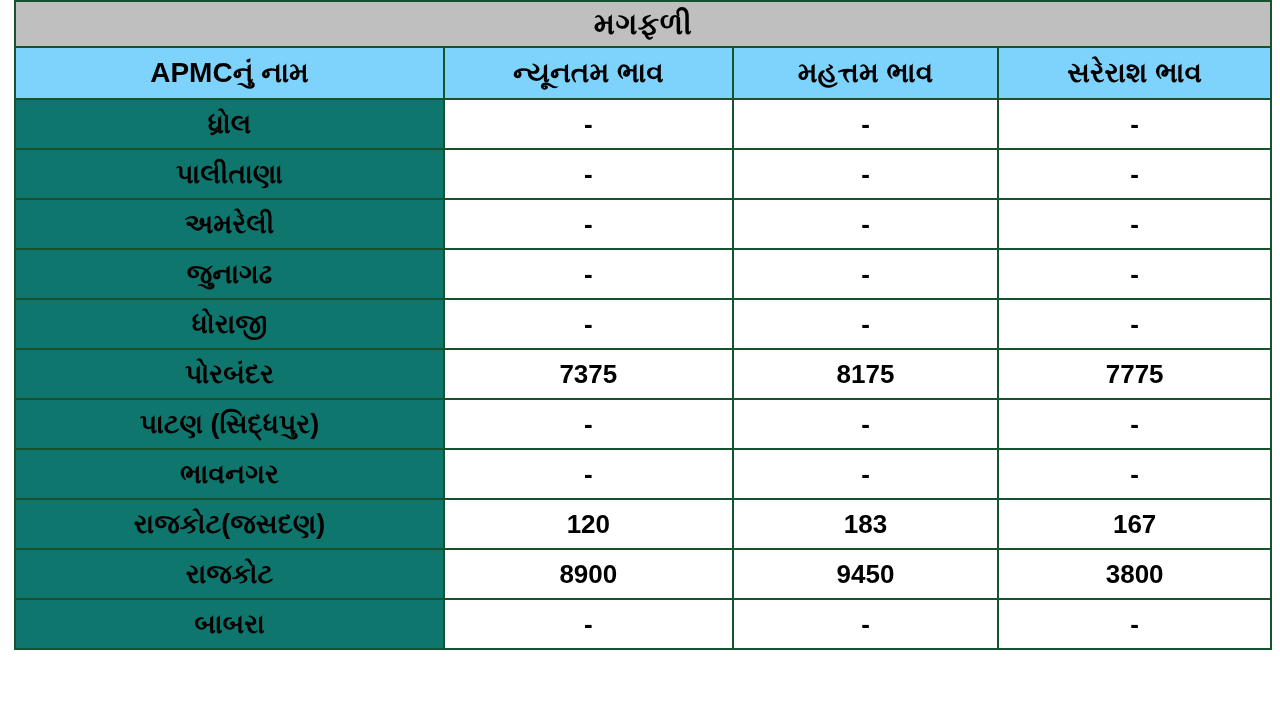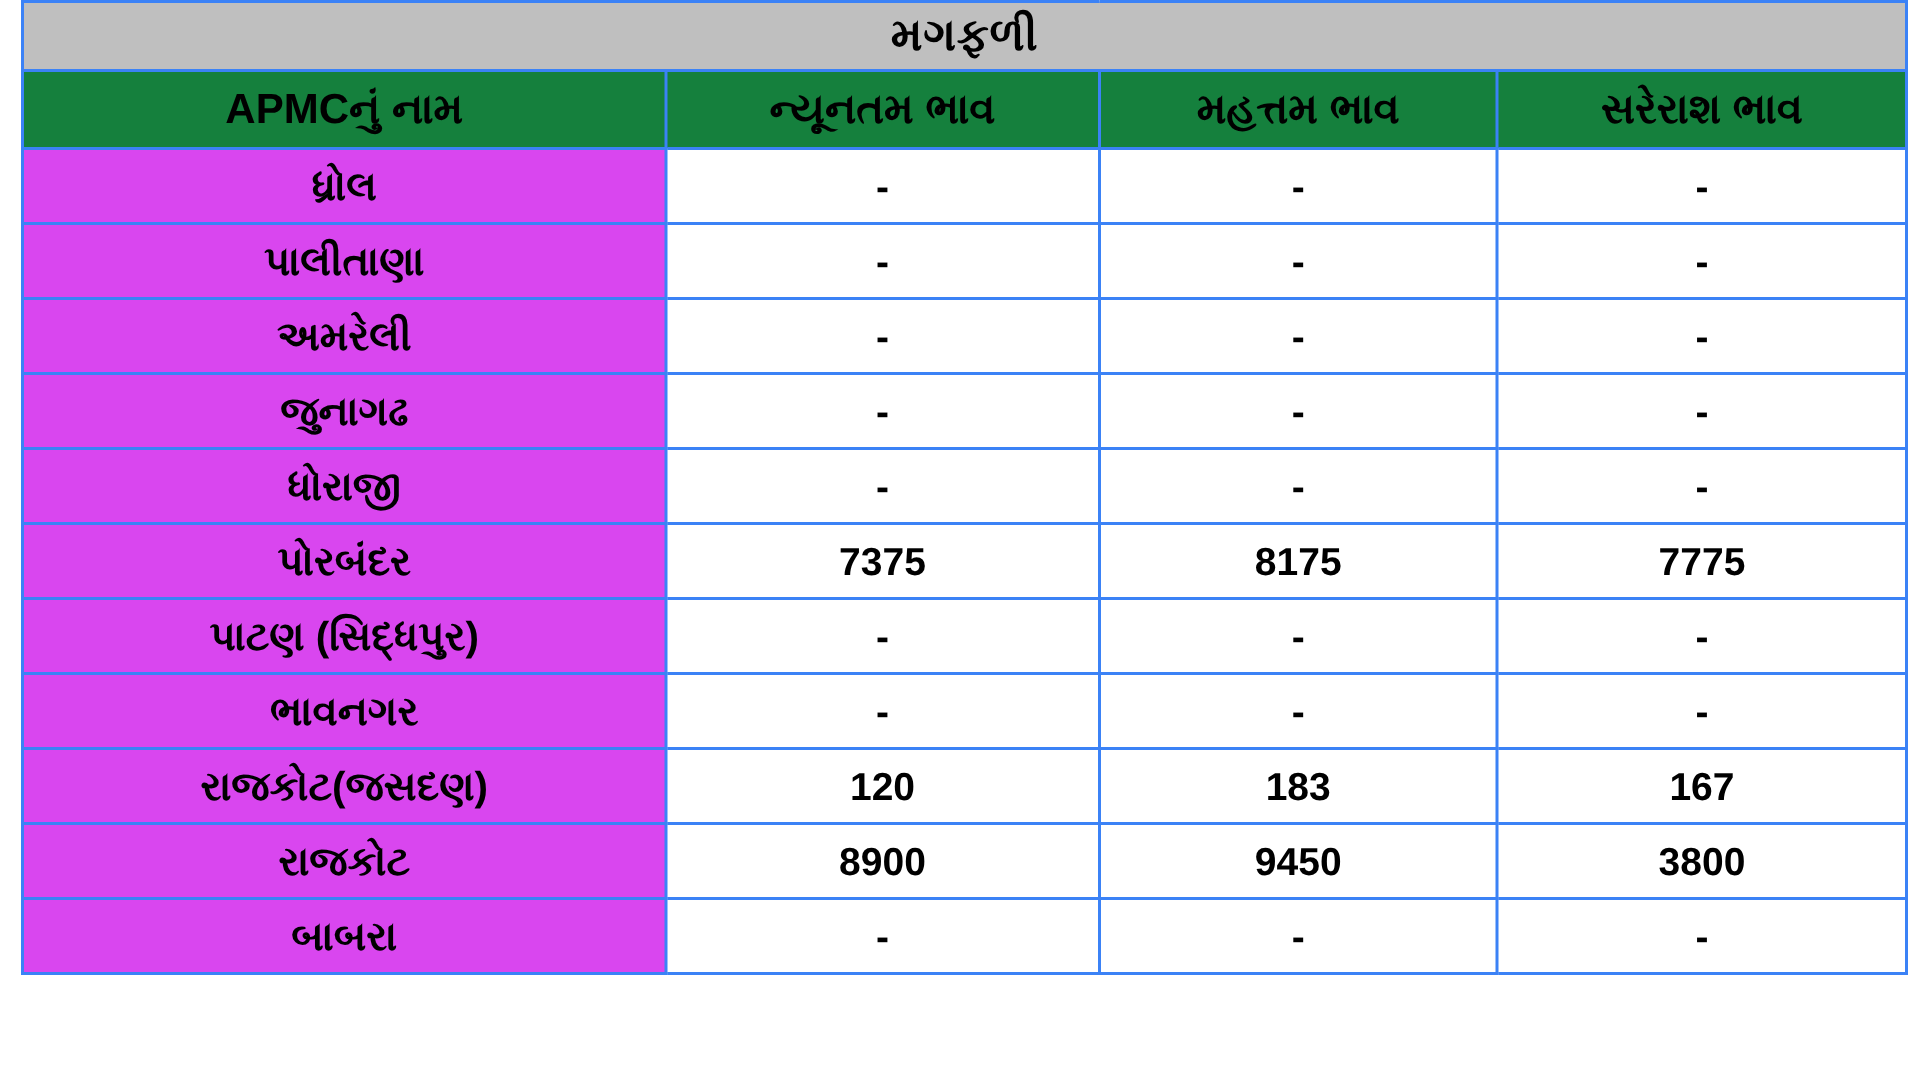--- a/index.html
+++ b/index.html
@@ -18,41 +18,41 @@
     box-sizing: border-box;
     padding: 0;
   }
   table.price-table {
     border-collapse: collapse;
     width: 1258px;
     margin-left: 14px;
     table-layout: fixed;
   }
   table.price-table td, table.price-table th {
-    border: 2px solid #3b82f6;
+    border: 2px solid #14532d;
     padding: 0;
     font-weight: bold;
     text-align: center;
     vertical-align: middle;
   }
   .title-cell {
     background: #bfbfbf;
     font-size: 30px;
     height: 44px;
     color: #000000;
     letter-spacing: 0.5px;
   }
   .header-cell {
-    background: #15803d;
+    background: #7dd3fc;
     font-size: 28px;
     height: 50px;
     color: #000000;
   }
   .apmc-cell {
-    background: #d946ef;
+    background: #0f766e;
     font-size: 27px;
     height: 48px;
     text-align: left;
     padding-left: 8px;
     color: #000000;
     white-space: nowrap;
     overflow: hidden;
   }
   .value-cell {
     background: #ffffff;

